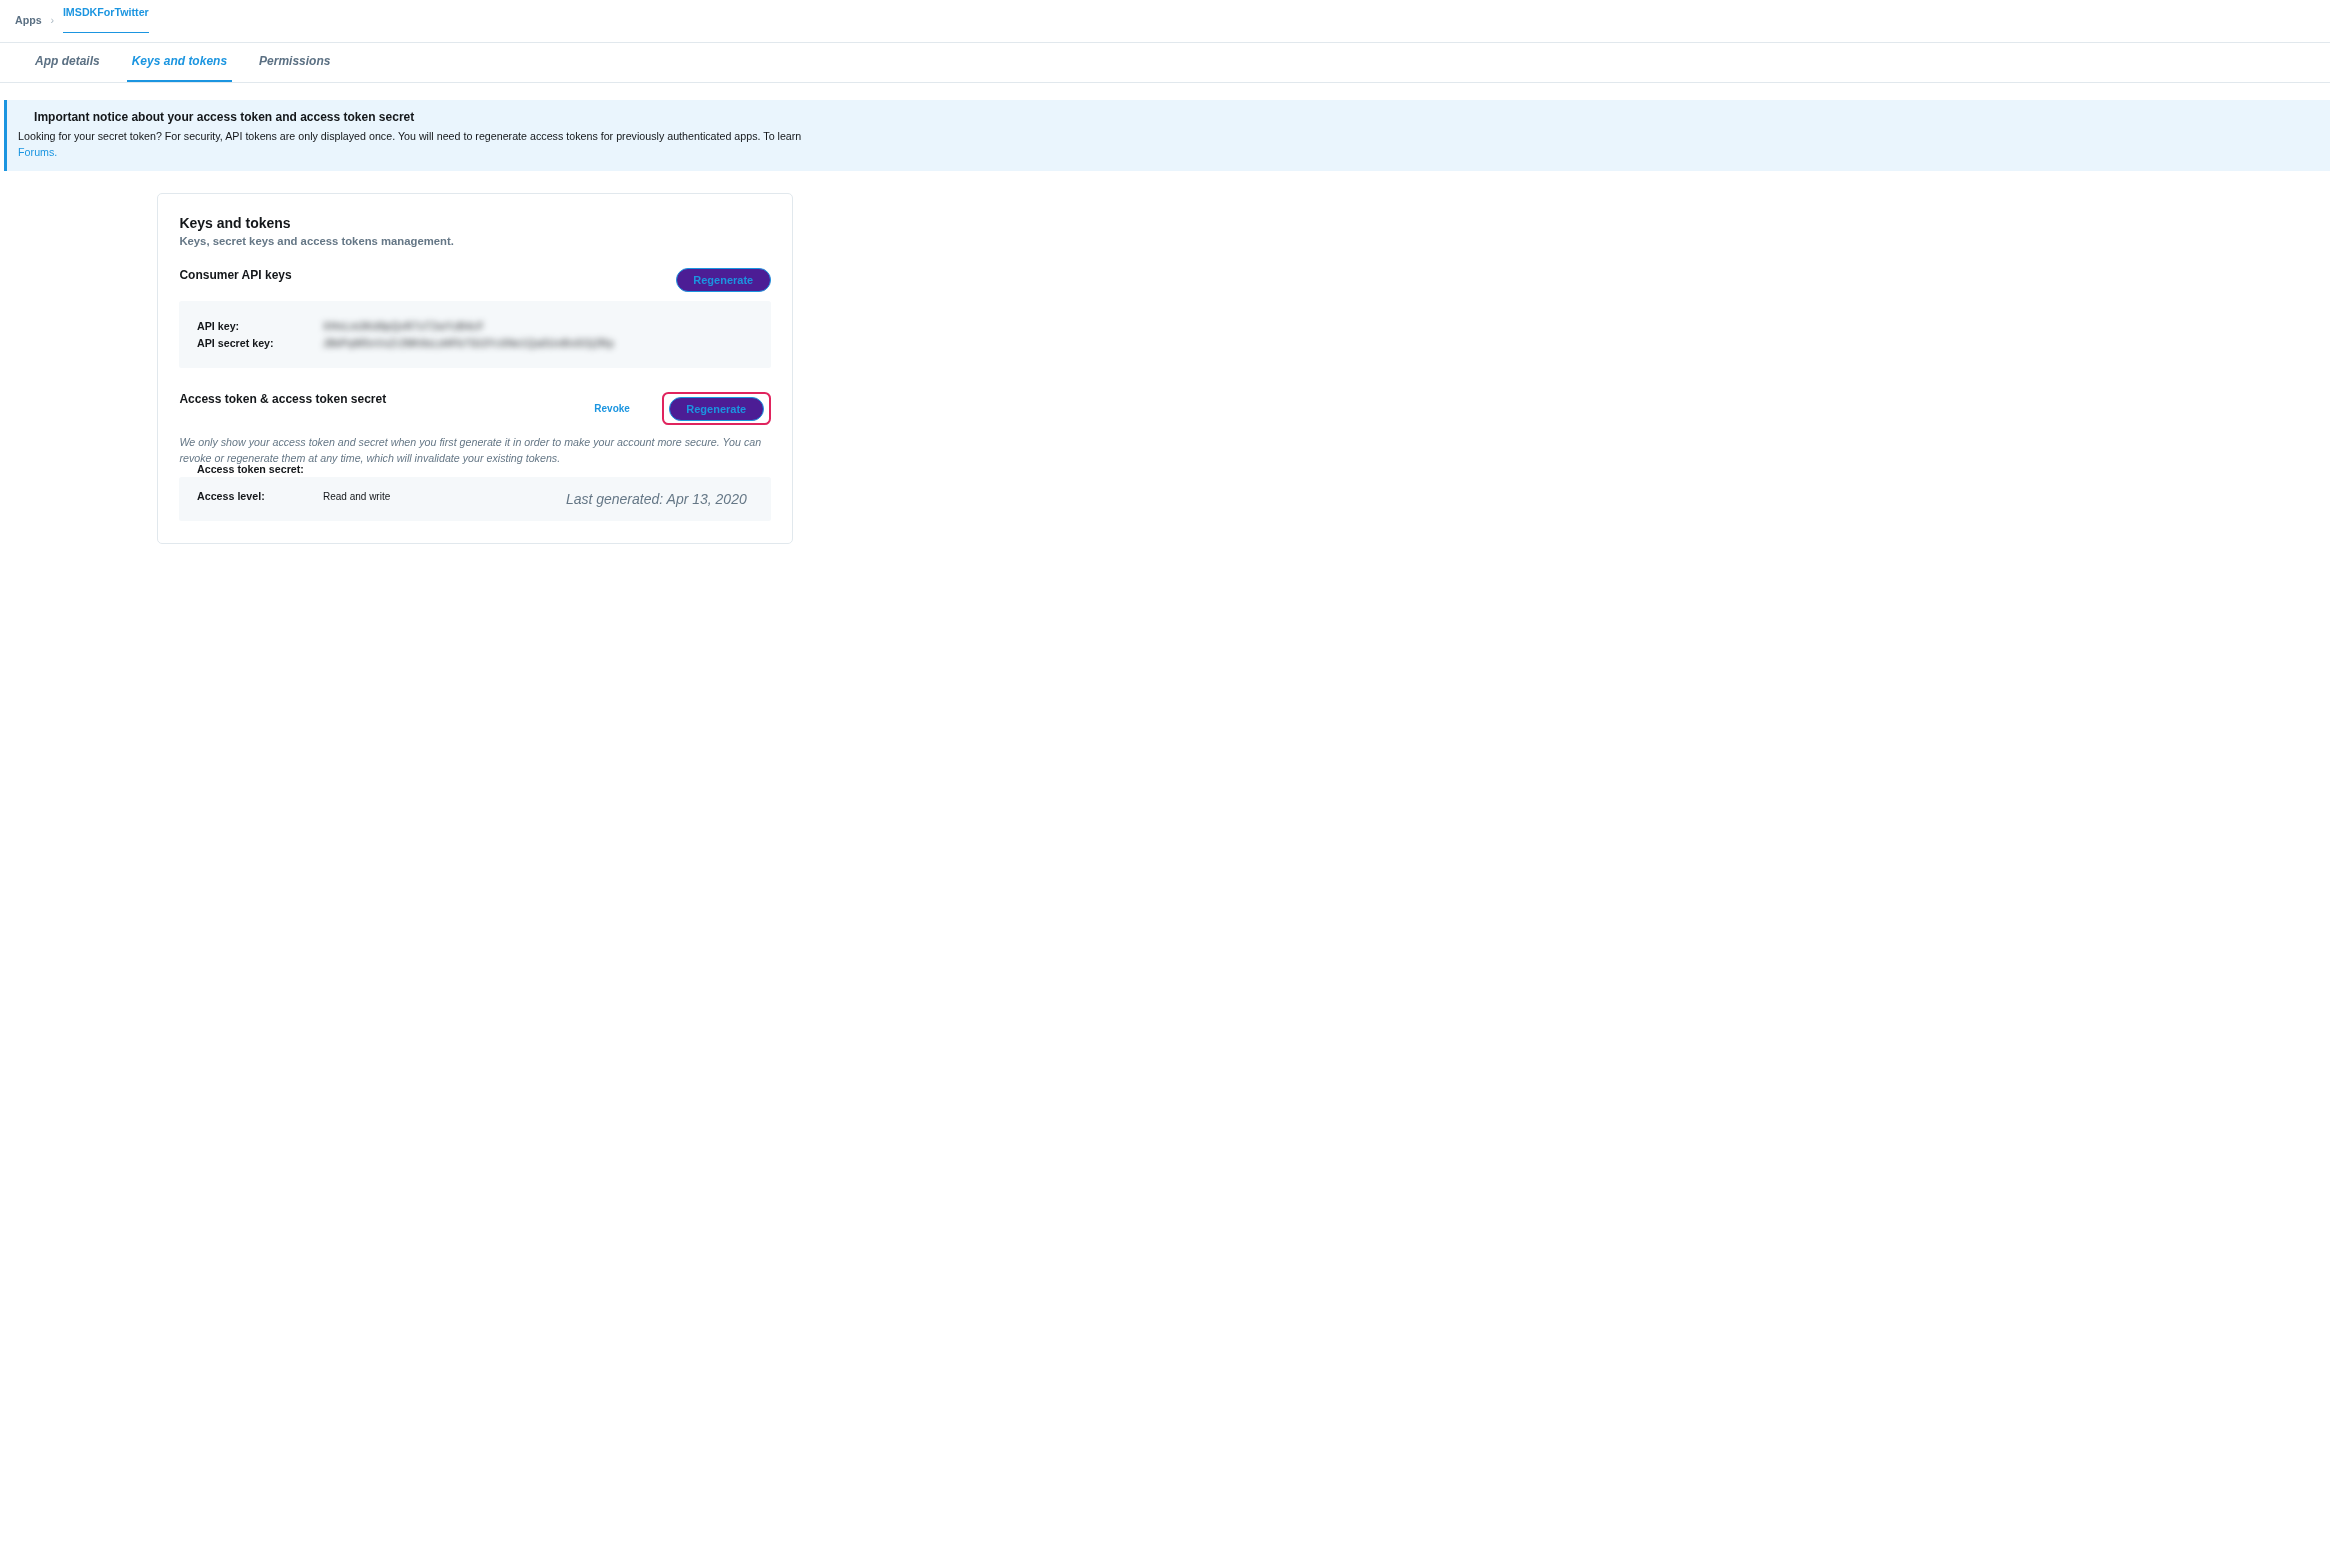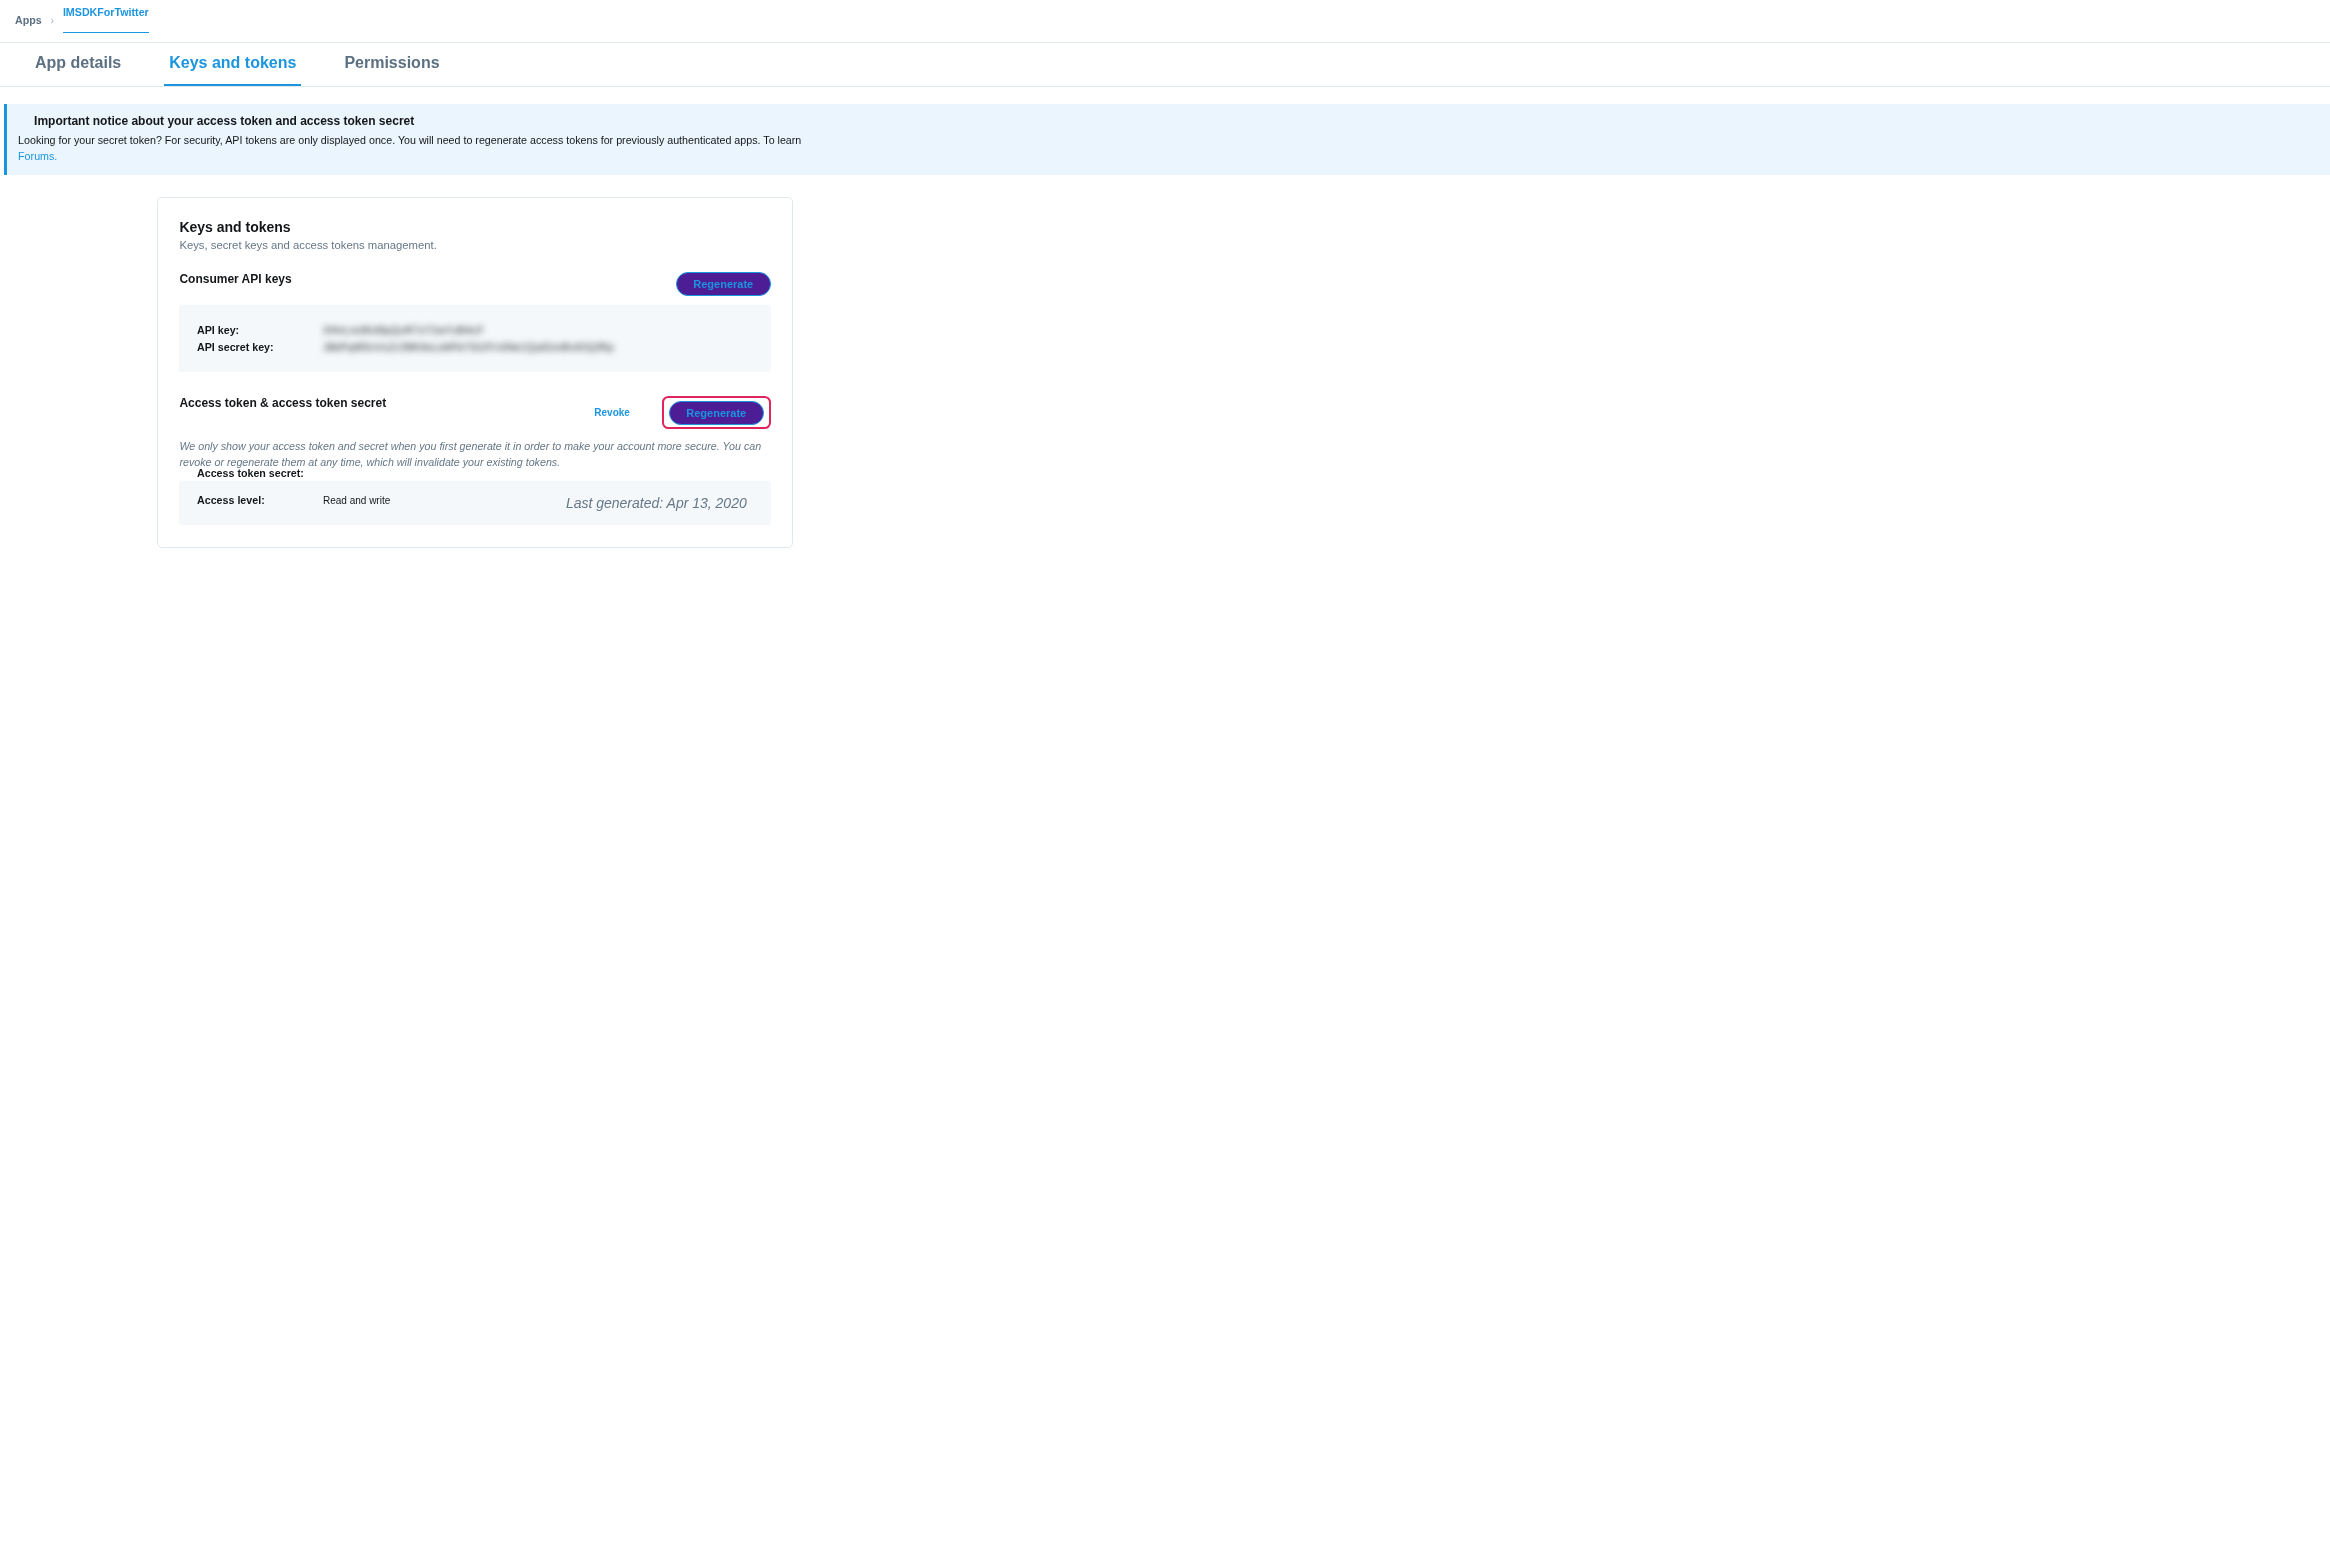--- a/index.html
+++ b/index.html
@@ -2,30 +2,30 @@
 <html style="font-size:10px"><head>
   <meta charset="utf-8">
   <style>
     * { box-sizing: border-box; margin: 0; padding: 0; }
     body { font-family: -apple-system, BlinkMacSystemFont, "Segoe UI", Helvetica, Arial, sans-serif; background: #fff; color: #14171a; }
     .breadcrumb { display: flex; align-items: center; gap: 8.8px; padding: 6.3px 15px 8.8px; font-size: 10.7px; font-weight: 700; }
     .breadcrumb .root { color: #5b7083; }
     .breadcrumb .chev { color: #aab8c2; font-weight: 400; }
     .breadcrumb .current { color: #1b95e0; padding-bottom: 14px; border-bottom: 1.9px solid #1b95e0; }
     .hr { border-bottom: 0.6px solid #e1e8ed; }
-    .tabs { display: flex; gap: 38px; padding: 0 30px; font-size: 16px; font-weight: 700; color: #5b7083; }
+    .tabs { display: flex; gap: 22px; padding: 0 30px; font-size: 12px; font-weight: 700; color: #5b7083; font-style: italic; }
     .tab { padding: 11.3px 5px; cursor: pointer; }
     .tab.active { color: #1b95e0; border-bottom: 2.5px solid #1b95e0; }
     .notice { margin: 17.6px 0 0 3.8px; border-left: 3.1px solid #1b95e0; background: #eaf5fd; padding: 10px 11.3px 11.3px; }
     .notice h2 { font-size: 12px; font-weight: 800; margin-bottom: 3.8px; margin-left: 16px; }
     .notice p { font-size: 10.7px; color: #14171a; line-height: 1.5; }
     .notice a { color: #1b95e0; text-decoration: none; }
     .card { max-width: 636px; margin: 21.4px 0 0 157px; border: 0.6px solid #e1e8ed; border-radius: 5px; padding: 21.4px; }
     .card h1 { font-size: 14px; font-weight: 800; margin-bottom: 3.8px; }
-    .card .sub { color: #657786; font-size: 11.3px; margin-bottom: 21.4px; }
+    .card .sub { color: #657786; font-size: 11.3px; margin-bottom: 21.4px; font-weight: bold; }
     .section-head { display: flex; justify-content: space-between; align-items: flex-start; margin-bottom: 8.8px; gap: 10px; }
     .section-head h3 { font-size: 12px; font-weight: 800; }
     .btn-outline { border: 0.9px solid #1b95e0; color: #1b95e0; background: #4c1d95; border-radius: 629px; font-weight: 700; font-size: 11px; padding: 5px 16.4px; cursor: pointer; }
     .btn-link { background: none; border: none; color: #1b95e0; font-weight: 700; font-size: 10px; cursor: pointer; }
     .panel { background: #f5f8fa; border-radius: 2.5px; padding: 14px 17.6px; }
     .row { display: flex; align-items: center; margin: 5px 0; }
     .row .label { width: 126px; font-weight: 700; font-size: 10.7px; color: #14171a; }
     .row .val { font-size: 10px; color: #14171a; }
     .blur { filter: blur(3.1px); letter-spacing: 0.6px; color: #555; }
     .section-desc { font-style: italic; color: #657786; font-size: 10.7px; line-height: 1.5; margin: 6.3px 0 11.3px; }

